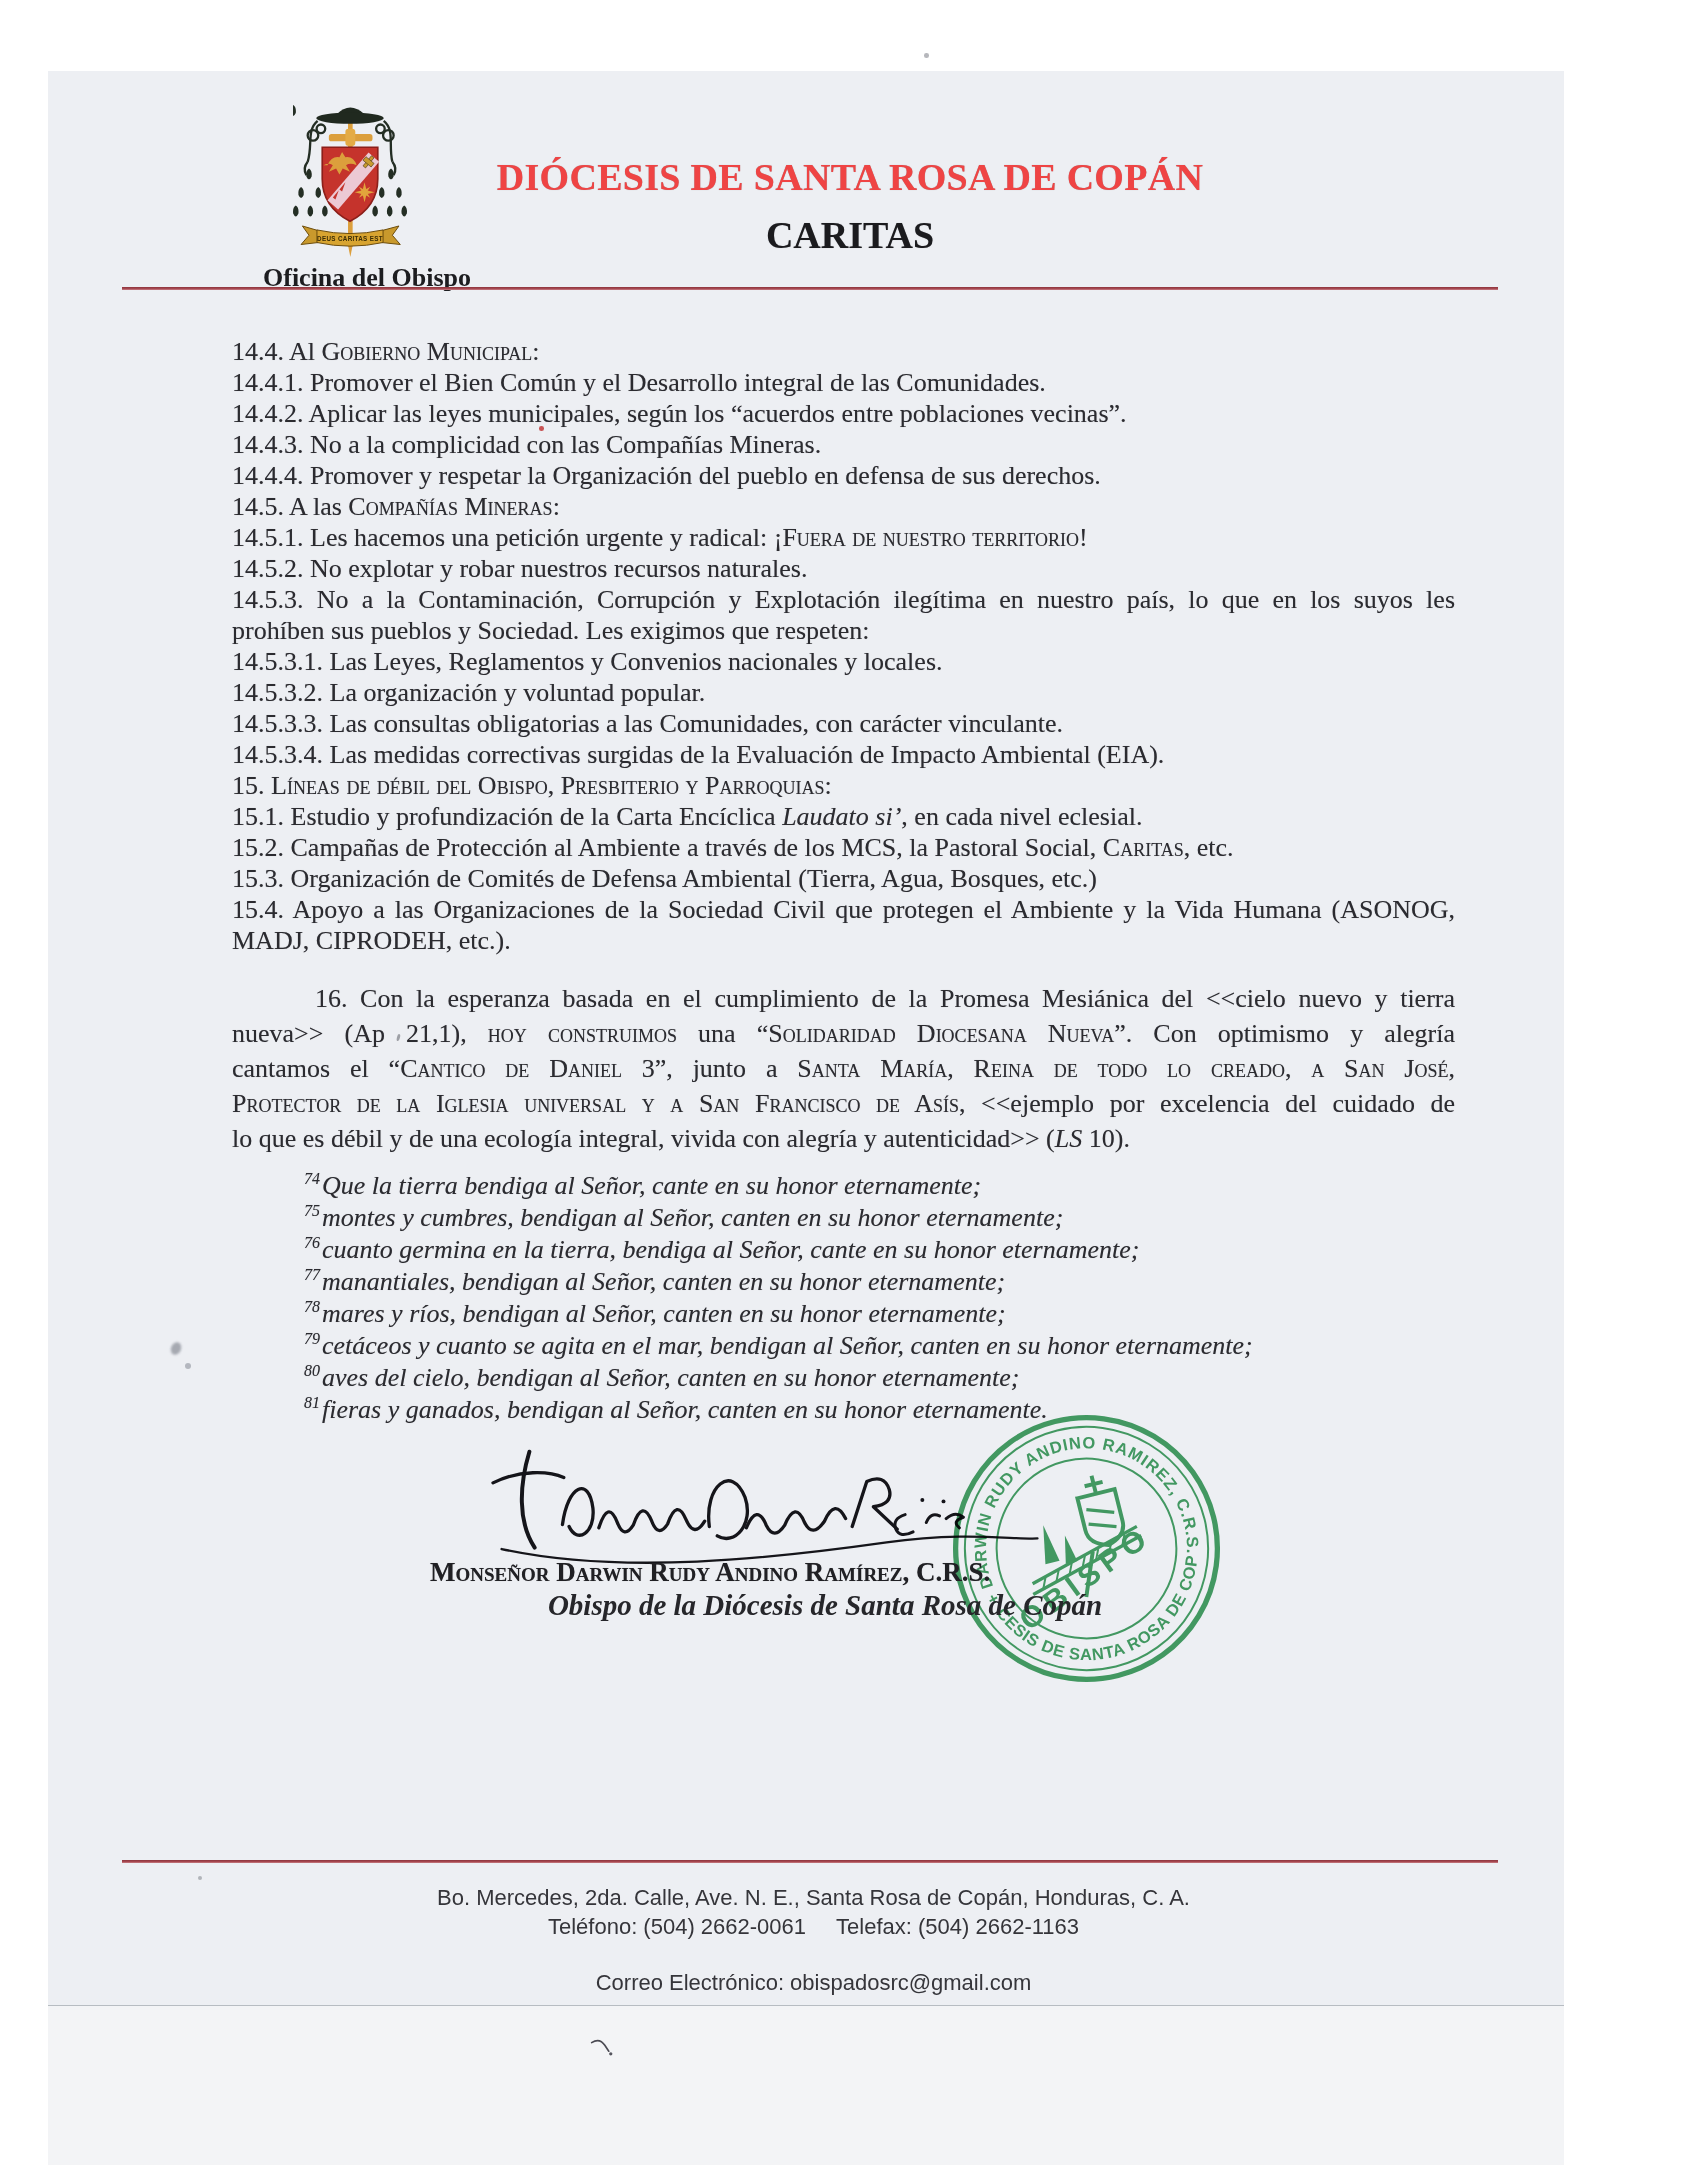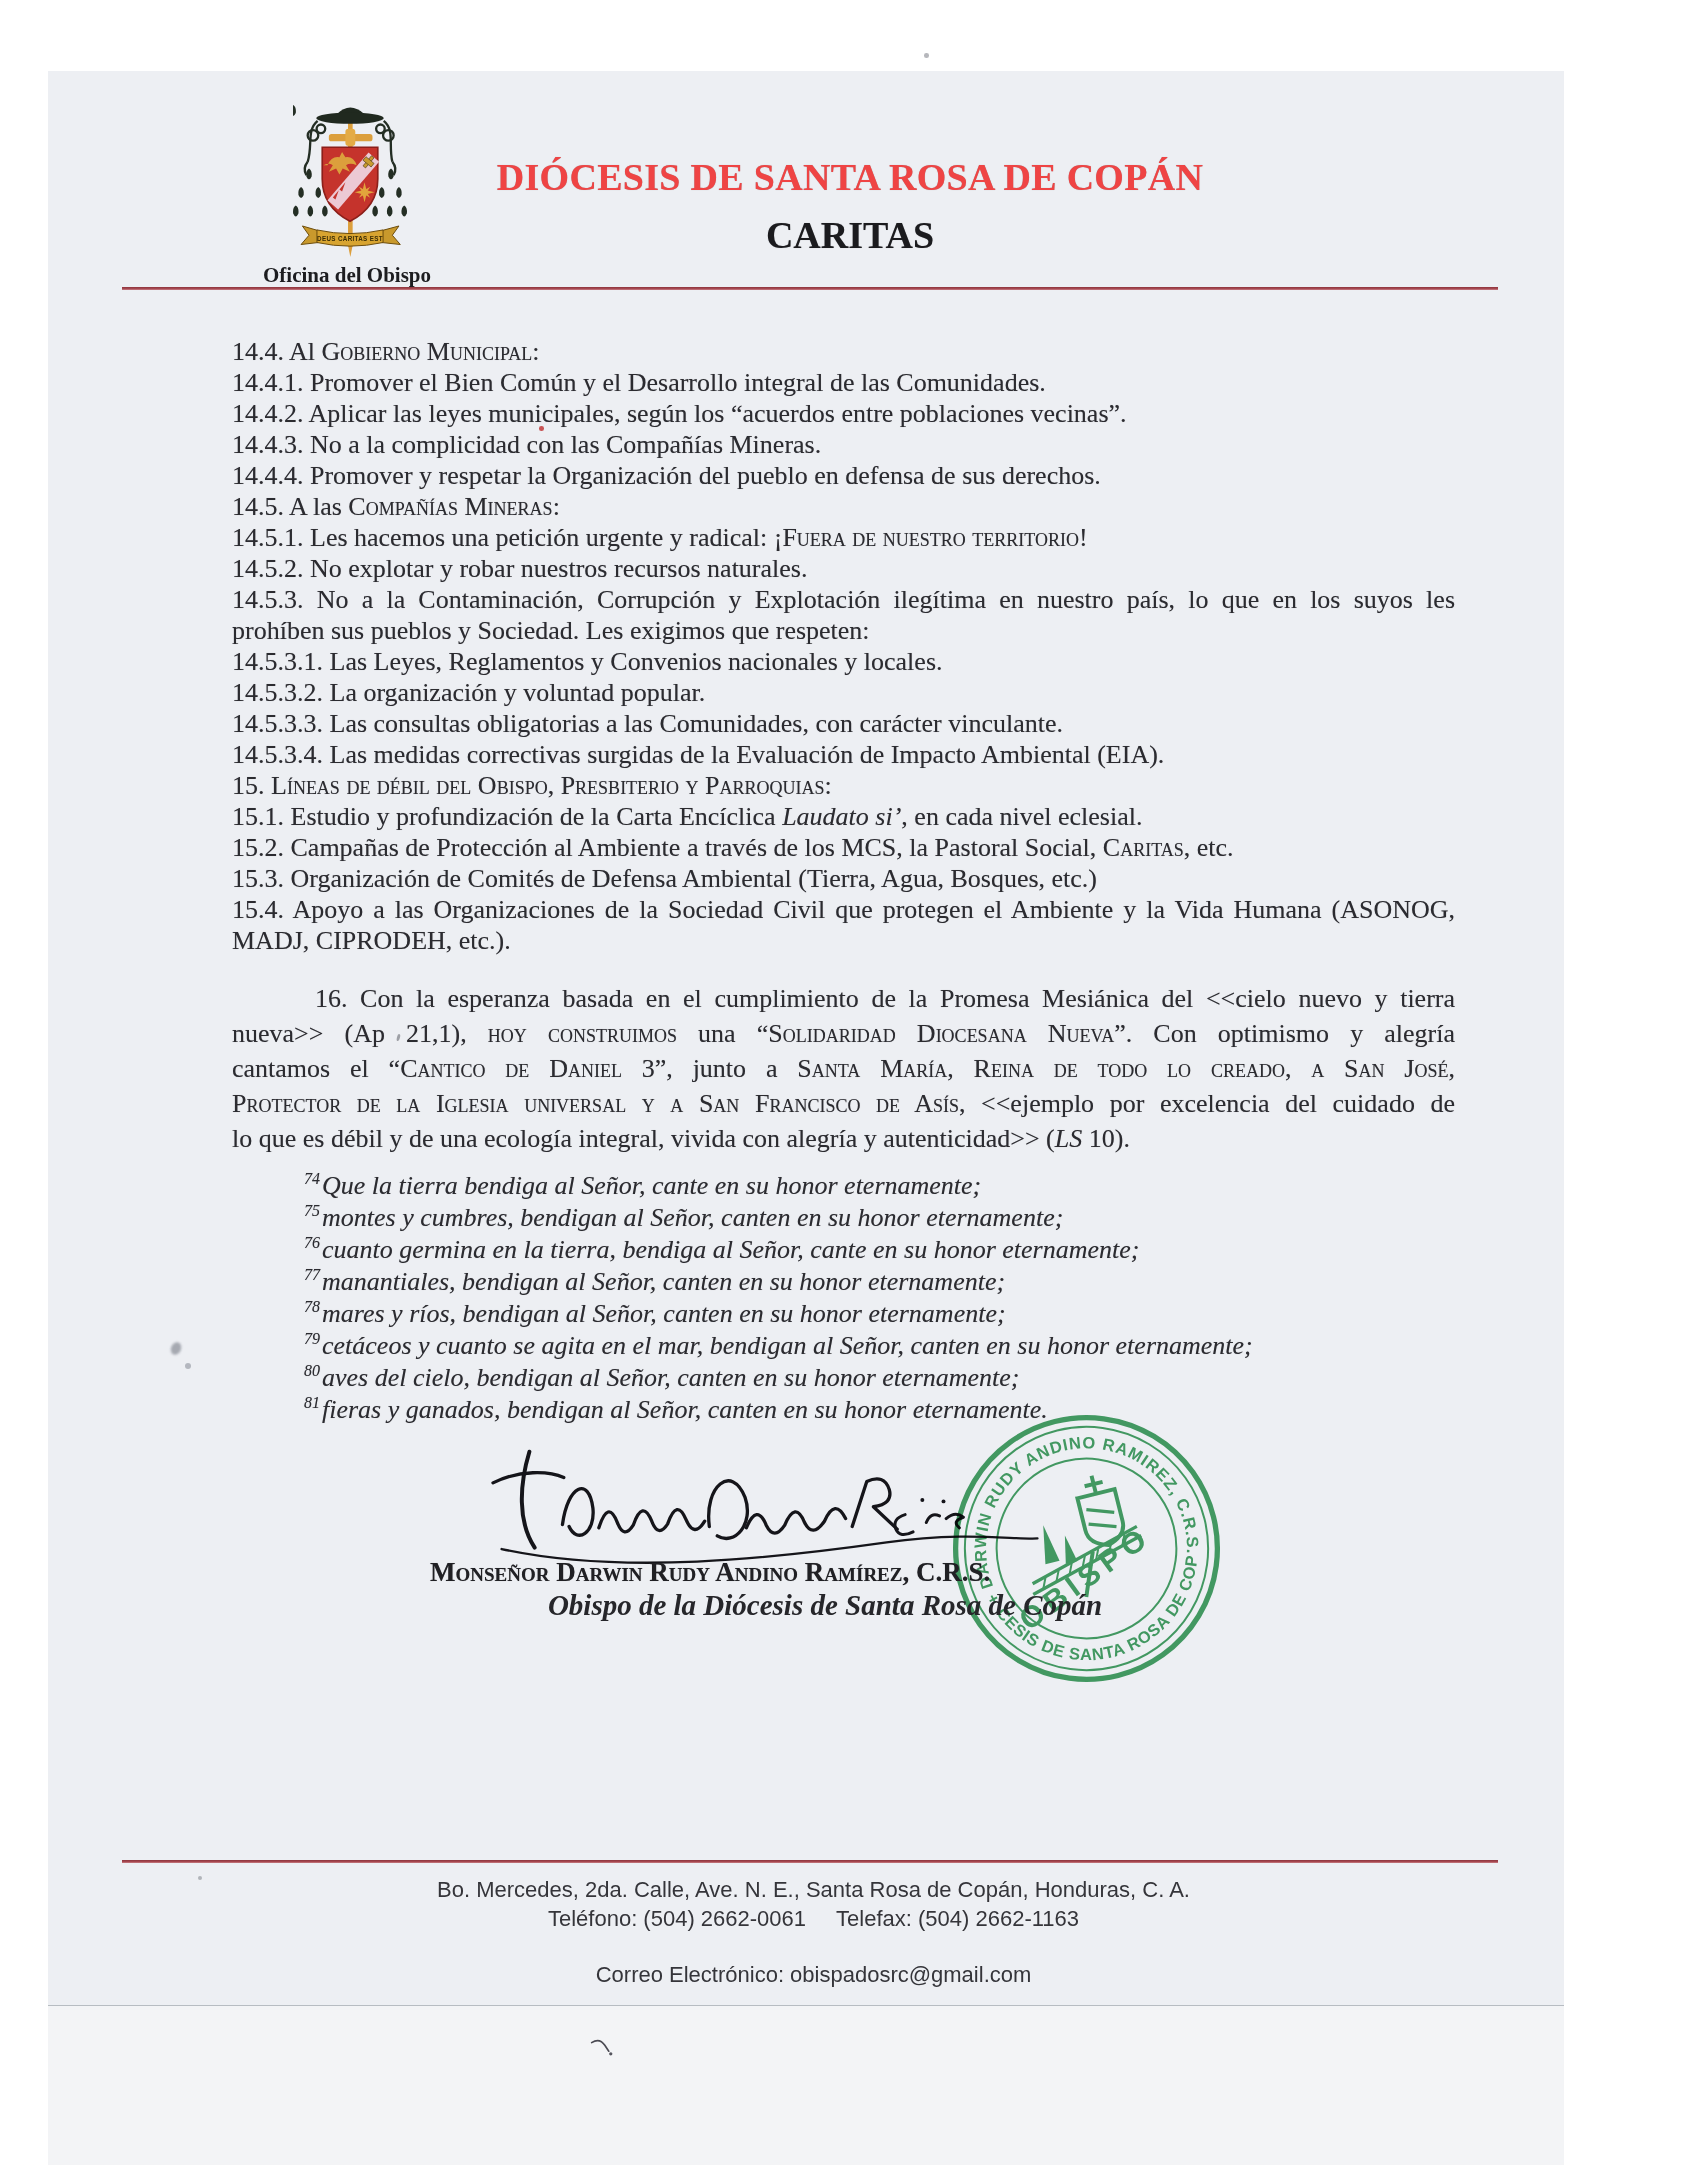--- a/index.html
+++ b/index.html
@@ -2,21 +2,21 @@
 <html style="font-size:10.6px"><head>
 <meta charset="utf-8">
 <style>
   html,body{margin:0;padding:0;width:1687px;height:2183px;background:#ffffff;overflow:hidden;}
   .page{position:relative;width:1687px;height:2183px;font-family:"Liberation Serif",serif;color:#2b2b30;}
   .paper{position:absolute;left:48px;top:71px;width:1516px;height:2094px;background:#edeff3;}
   .paper-bottom{position:absolute;left:48px;top:2006px;width:1516px;height:159px;background:#f3f4f6;}
   .sheet-edge{position:absolute;left:48px;top:2005px;width:1516px;height:1.3px;background:#9aa0a8;opacity:.65;}
   
   .crest{position:absolute;left:293px;top:101px;width:116px;height:164px;}
-  .crest-caption{position:absolute;left:263px;top:263px;width:179px;font-weight:bold;font-size:21px;white-space:nowrap;color:#1d1d20;}
+  .crest-caption{position:absolute;left:263px;top:263px;width:179px;text-align:center;font-weight:bold;font-size:26px;white-space:nowrap;color:#1d1d20;}
   .org-title{position:absolute;left:463px;top:155px;width:774px;text-align:center;font-weight:bold;font-size:38px;letter-spacing:0.3px;color:#ef4444;text-shadow:0 0 0.7px rgba(30,30,35,.4);}
   .dept-title{position:absolute;left:463px;top:213px;width:774px;text-align:center;font-weight:bold;font-size:38px;color:#1b1b1e;text-shadow:0 0 0.7px rgba(30,30,35,.4);}
   .rule{position:absolute;left:122px;width:1376px;height:3.3px;background:linear-gradient(180deg,#8c343c 0%,#a64850 55%,#c98087 100%);}
   .rule-top{top:287px;}
   .rule-bottom{top:1860px;}
   
   .textcol{position:absolute;left:232px;width:1223px;font-size:26px;text-shadow:0 0 0.7px rgba(43,43,48,.35);}
   #list-block{top:336px;}
   #para-block{top:981px;}
   .line{height:31px;line-height:31px;white-space:nowrap;}
@@ -26,21 +26,21 @@
   .it{font-style:italic;}
   #verse-block{position:absolute;left:304px;top:1163px;font-size:26px;font-style:italic;text-shadow:0 0 0.7px rgba(43,43,48,.35);}
   .vline{height:32px;line-height:32px;white-space:nowrap;}
   .sup{font-size:16px;vertical-align:10px;margin-right:2px;}
   
   .signature{position:absolute;left:463px;top:1422px;width:662px;height:172px;}
   .stamp{position:absolute;left:951px;top:1413px;width:271px;height:271px;opacity:.88;mix-blend-mode:multiply;}
   .sig-name{position:absolute;left:430px;top:1556px;width:794px;text-align:left;font-weight:bold;font-variant:small-caps;font-size:27px;line-height:32px;color:#202024;text-shadow:0 0 0.7px rgba(32,32,36,.4);}
   .sig-role{position:absolute;left:428px;top:1587px;width:794px;text-align:center;font-style:italic;font-size:29px;line-height:36px;color:#26262a;font-weight:bold;}
   
-  .footer-line{position:absolute;left:205px;width:1217px;text-align:center;font-family:"Liberation Sans",sans-serif;font-size:22px;line-height:28px;color:#35353a;}
+  .footer-line{position:absolute;left:205px;width:1217px;text-align:center;font-family:"Liberation Sans",sans-serif;font-size:22px;line-height:28px;color:#35353a;margin-top:8px;}
   .addr{top:1876px;}
   .phones{top:1905px;}
   .phones .gap{margin-left:30px;}
   .email{top:1961px;}
   
   .speck{position:absolute;border-radius:50%;}
   .spk1{left:171px;top:1342px;width:10px;height:13.2px;background:rgba(95,100,112,.5);filter:blur(1.3px);transform:rotate(24deg);}
   .spk2{left:185px;top:1363px;width:6px;height:6px;background:rgba(95,100,112,.4);filter:blur(0.7px);}
   .spk3{left:924px;top:53px;width:4.6px;height:4.6px;background:rgba(110,112,122,.5);filter:blur(0.7px);}
   .spk4{left:198px;top:1876px;width:4px;height:4px;background:rgba(105,108,118,.45);}

